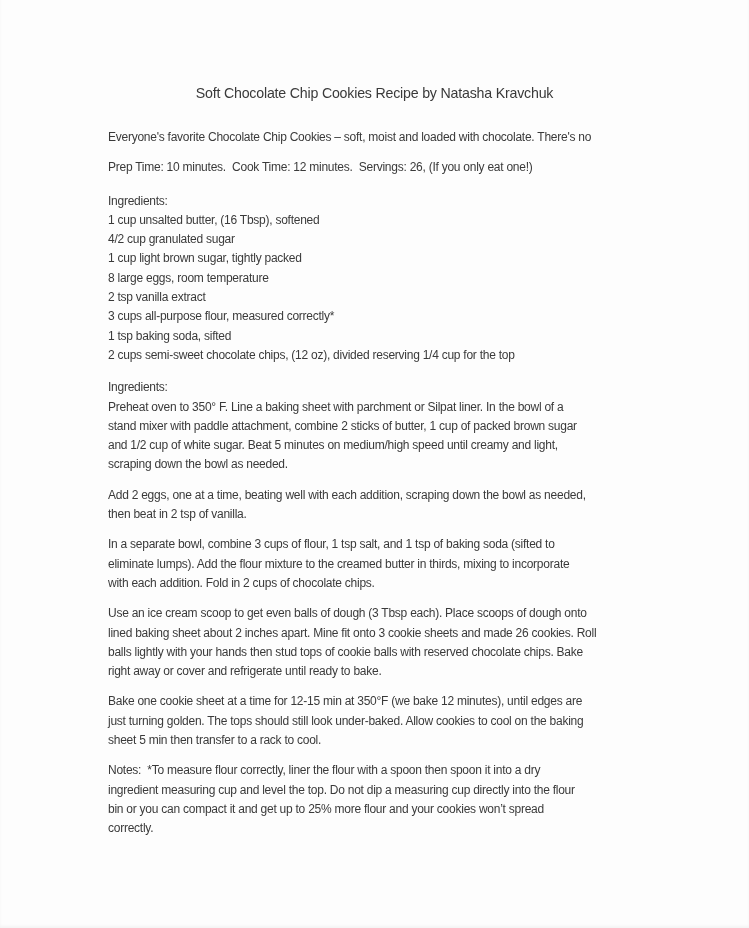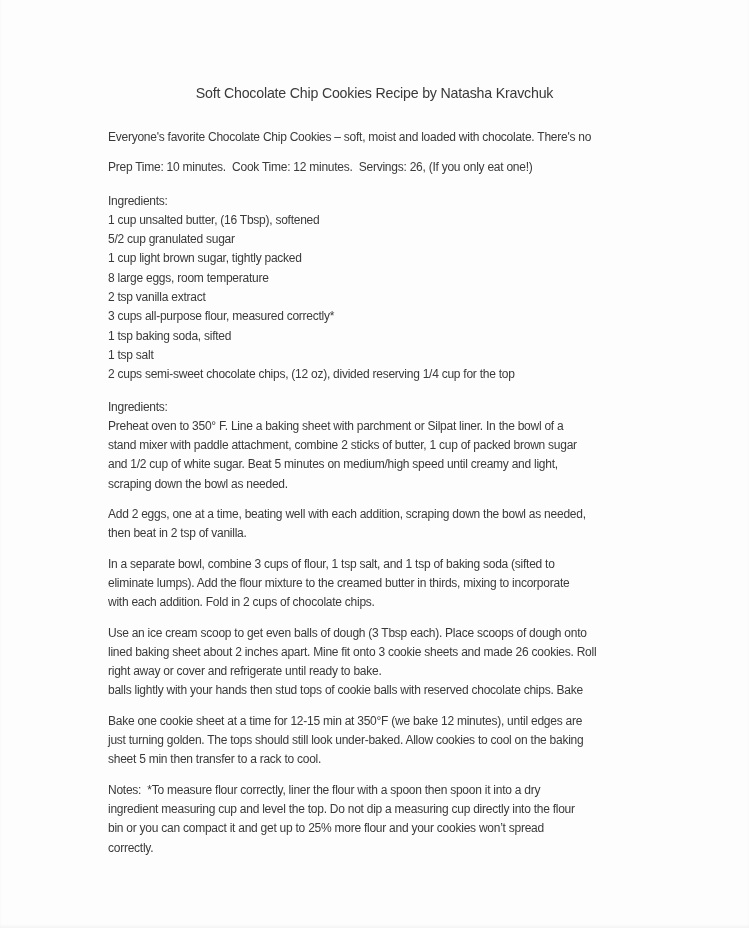--- a/index.html
+++ b/index.html
@@ -72,27 +72,26 @@
     <div class="para">
         <div class="tline">Everyone's favorite Chocolate Chip Cookies – soft, moist and loaded with chocolate. There's no</div>
       </div>
 
     <div class="tline meta">Prep Time: 10 minutes.  Cook Time: 12 minutes.  Servings: 26, (If you only eat one!)</div>
 
     <div class="block">
       <div class="tline">Ingredients:</div>
       <div>
           <div class="tline">1 cup unsalted butter, (16 Tbsp), softened</div>
-          <div class="tline">5/2 cup granulated sugar</div>
+          <div class="tline">4/2 cup granulated sugar</div>
           <div class="tline">1 cup light brown sugar, tightly packed</div>
           <div class="tline">8 large eggs, room temperature</div>
           <div class="tline">2 tsp vanilla extract</div>
           <div class="tline">3 cups all-purpose flour, measured correctly*</div>
           <div class="tline">1 tsp baking soda, sifted</div>
-          <div class="tline">1 tsp salt</div>
           <div class="tline">2 cups semi-sweet chocolate chips, (12 oz), divided reserving 1/4 cup for the top</div>
         </div>
     </div>
 
     <div>
       <div class="tline">Ingredients:</div>
       <div class="para">
           <div class="tline">Preheat oven to 350° F. Line a baking sheet with parchment or Silpat liner. In the bowl of a</div>
           <div class="tline">stand mixer with paddle attachment, combine 2 sticks of butter, 1 cup of packed brown sugar</div>
           <div class="tline">and 1/2 cup of white sugar. Beat 5 minutes on medium/high speed until creamy and light,</div>
@@ -103,22 +102,22 @@
           <div class="tline">then beat in 2 tsp of vanilla.</div>
         </div>
       <div class="para">
           <div class="tline">In a separate bowl, combine 3 cups of flour, 1 tsp salt, and 1 tsp of baking soda (sifted to</div>
           <div class="tline">eliminate lumps). Add the flour mixture to the creamed butter in thirds, mixing to incorporate</div>
           <div class="tline">with each addition. Fold in 2 cups of chocolate chips.</div>
         </div>
       <div class="para">
           <div class="tline">Use an ice cream scoop to get even balls of dough (3 Tbsp each). Place scoops of dough onto</div>
           <div class="tline">lined baking sheet about 2 inches apart. Mine fit onto 3 cookie sheets and made 26 cookies. Roll</div>
+          <div class="tline">balls lightly with your hands then stud tops of cookie balls with reserved chocolate chips. Bake</div>
           <div class="tline">right away or cover and refrigerate until ready to bake.</div>
-          <div class="tline">balls lightly with your hands then stud tops of cookie balls with reserved chocolate chips. Bake</div>
         </div>
       <div class="para">
           <div class="tline">Bake one cookie sheet at a time for 12-15 min at 350°F (we bake 12 minutes), until edges are</div>
           <div class="tline">just turning golden. The tops should still look under-baked. Allow cookies to cool on the baking</div>
           <div class="tline">sheet 5 min then transfer to a rack to cool.</div>
         </div>
     </div>
 
     <div class="para">
         <div class="tline">Notes:  *To measure flour correctly, liner the flour with a spoon then spoon it into a dry</div>

